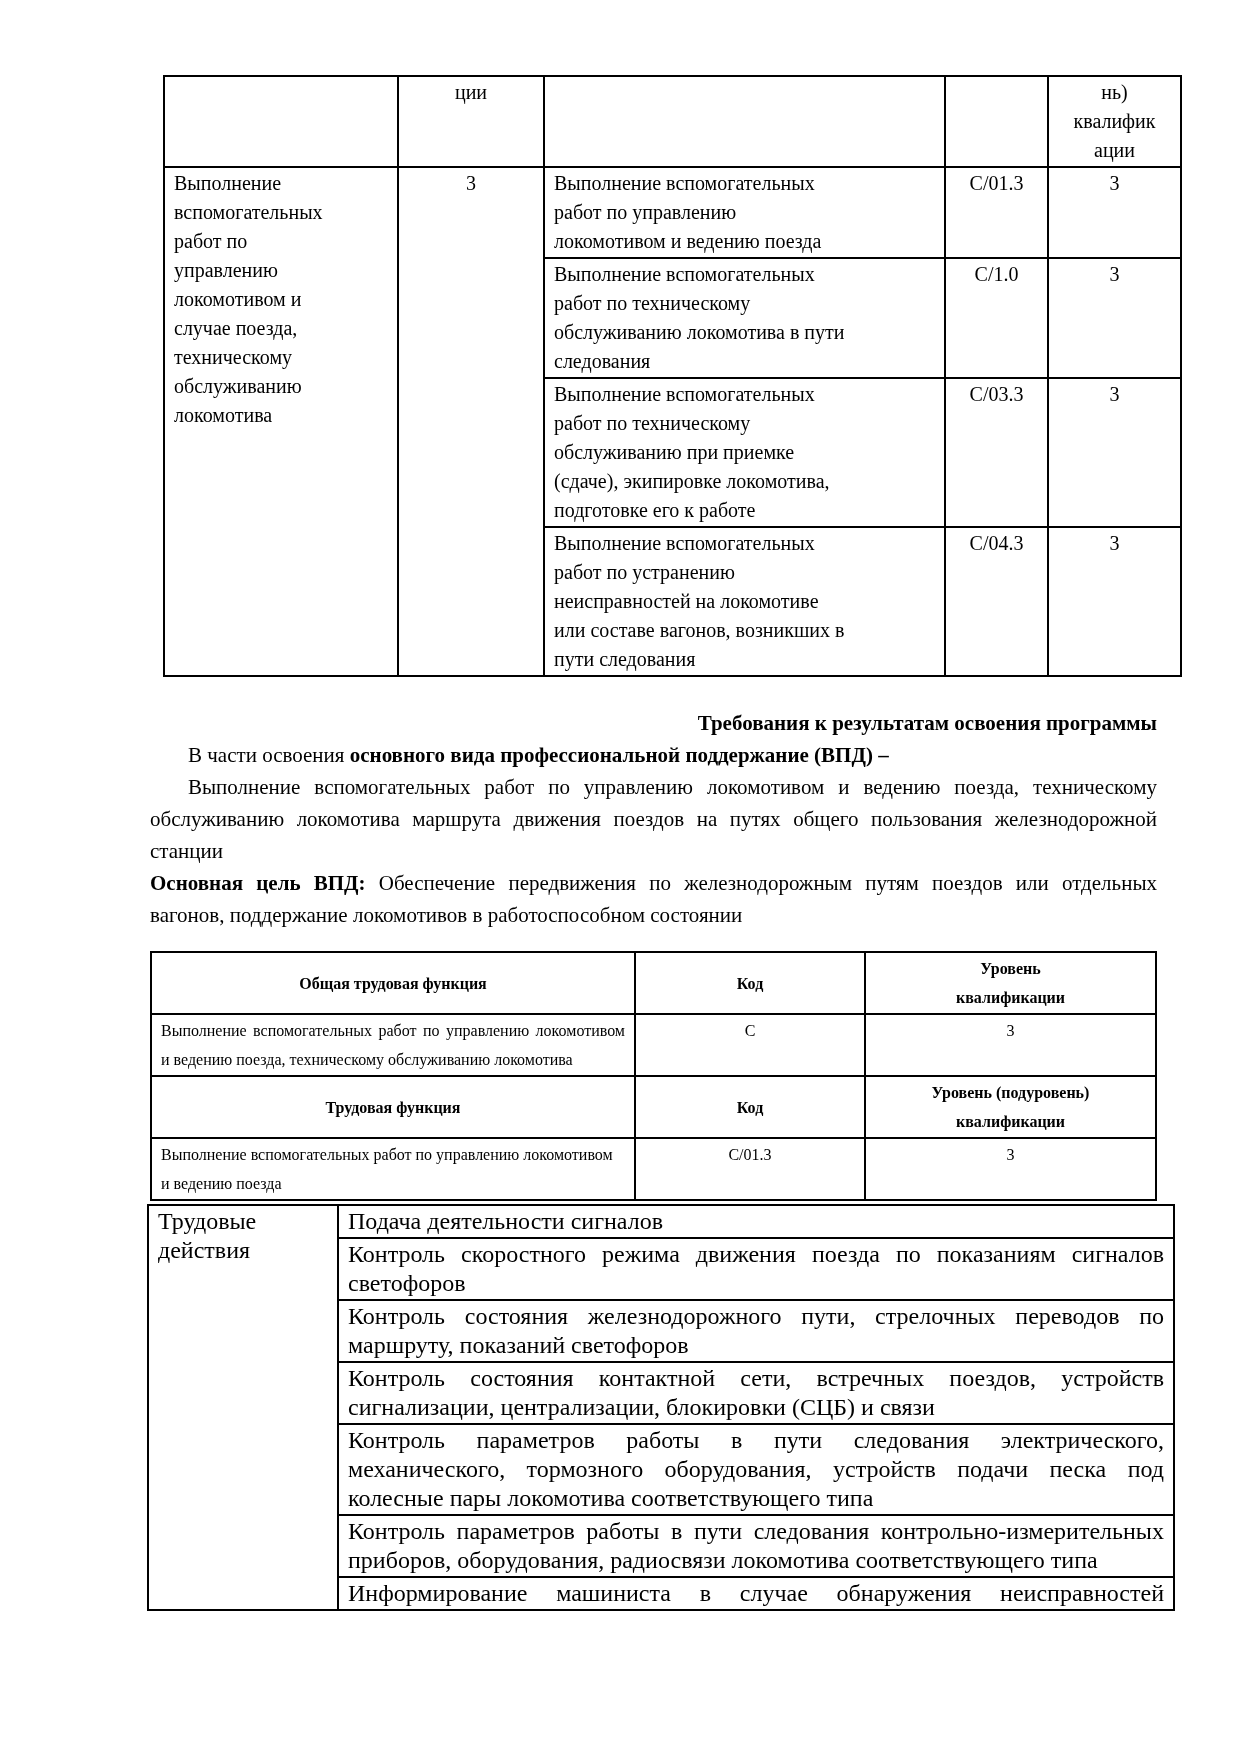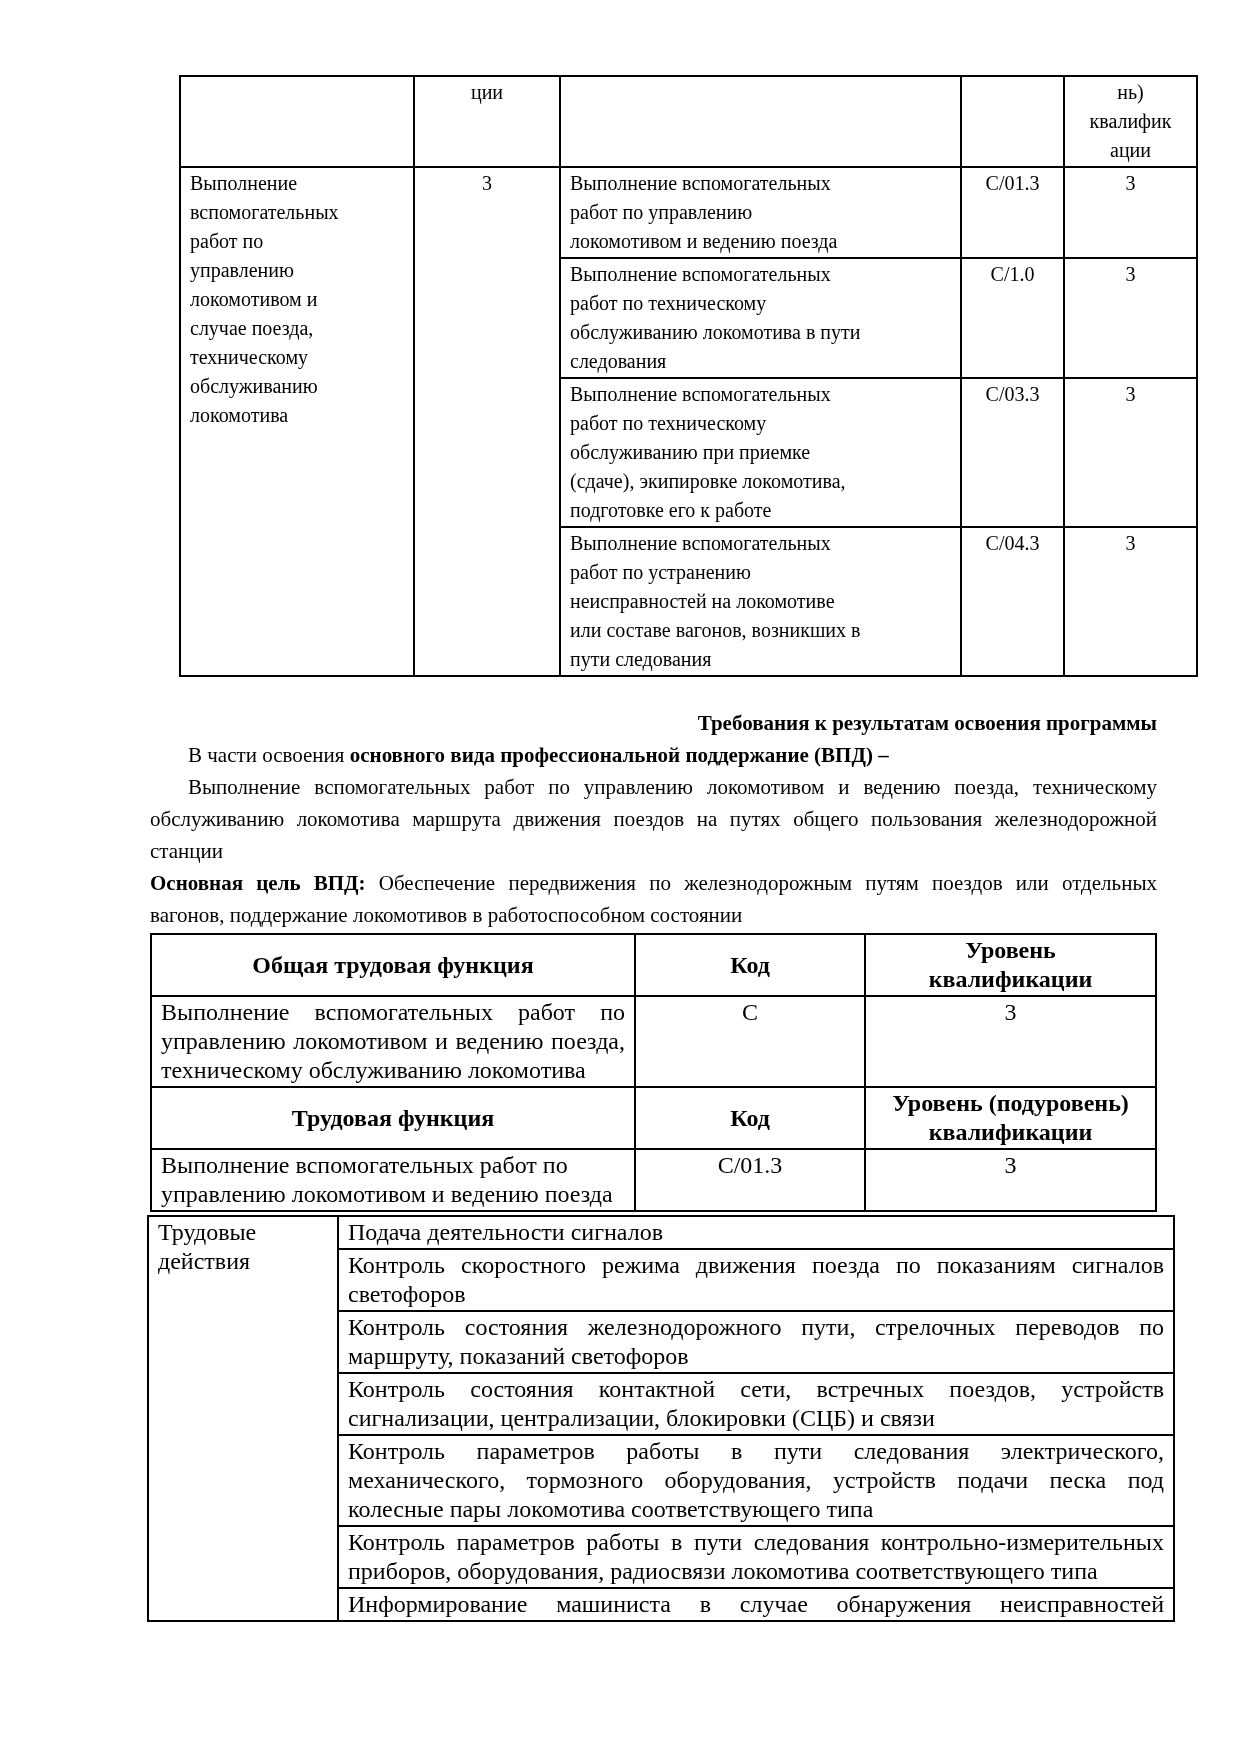--- a/index.html
+++ b/index.html
@@ -12,33 +12,33 @@
     color:#000000;
     font-family:"Liberation Serif","DejaVu Serif",serif;
     overflow:hidden;
   }
   .content { padding:75px 84px 0 150px; }
 
   table { border-collapse:collapse; table-layout:fixed; }
   td { border:2px solid #000; vertical-align:top; padding:1px 9px; }
 
   
-  .t1 { width:1017px; margin-left:29px; font-size:20px; line-height:29px; }
+  .t1 { width:1017px; margin-left:13px; font-size:20px; line-height:29px; }
   .t1 td.center { text-align:center; }
   .t1 .prewrap { white-space:pre-line; }
 
   
   .bodytext { font-size:21px; line-height:32px; }
   .heading  { font-weight:bold; text-align:right; margin-top:30px; }
   .par      { text-align:justify; }
   .indent   { text-indent:38px; }
-  .goal     { margin-bottom:2px; }
+  .goal     { margin-bottom:20px; }
 
   
-  .t2 { width:1005px; font-size:24px; line-height:29px; }
+  .t2 { width:1005px; font-size:16px; line-height:29px; }
   .t2 td.hdr { font-weight:bold; text-align:center; vertical-align:middle; white-space:pre-line; }
   .t2 td.center { text-align:center; }
   .t2 td.just { text-align:justify; }
 
   
   .t3 { width:1026px; margin-left:-3px; margin-top:3px; font-size:24px; line-height:29px; }
   .t3 td.just { text-align:justify; }
   .t3 td.stretch { text-align:justify; text-align-last:justify; }
 </style>
 </head>

